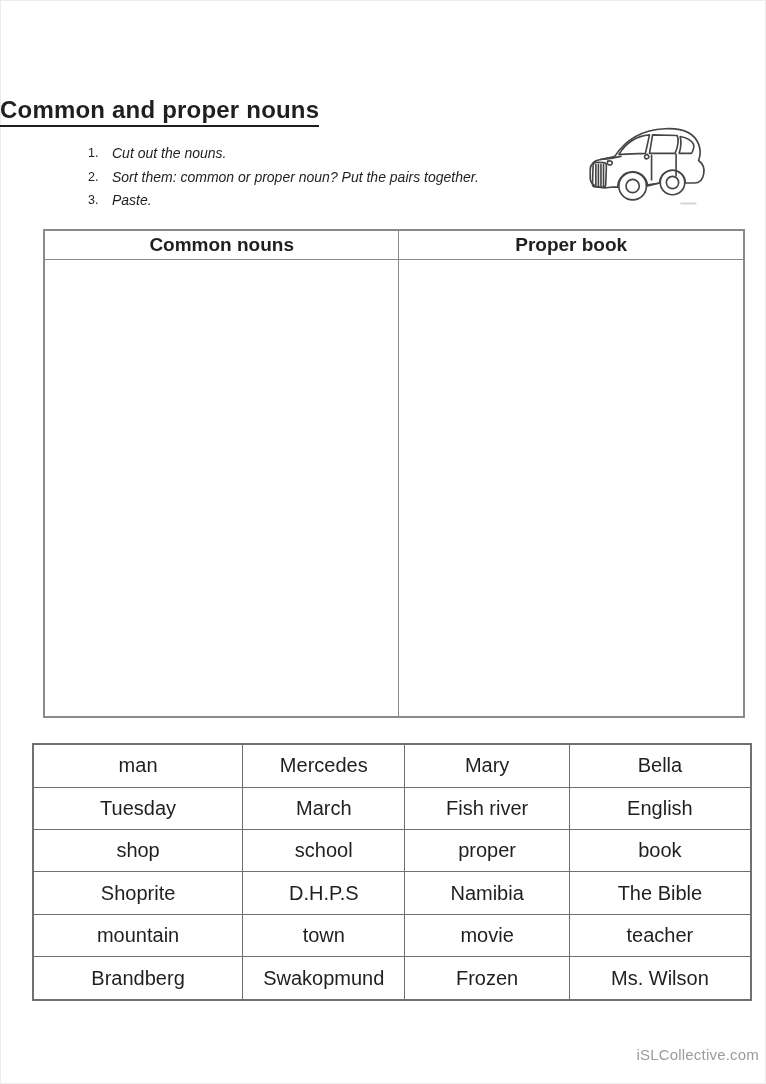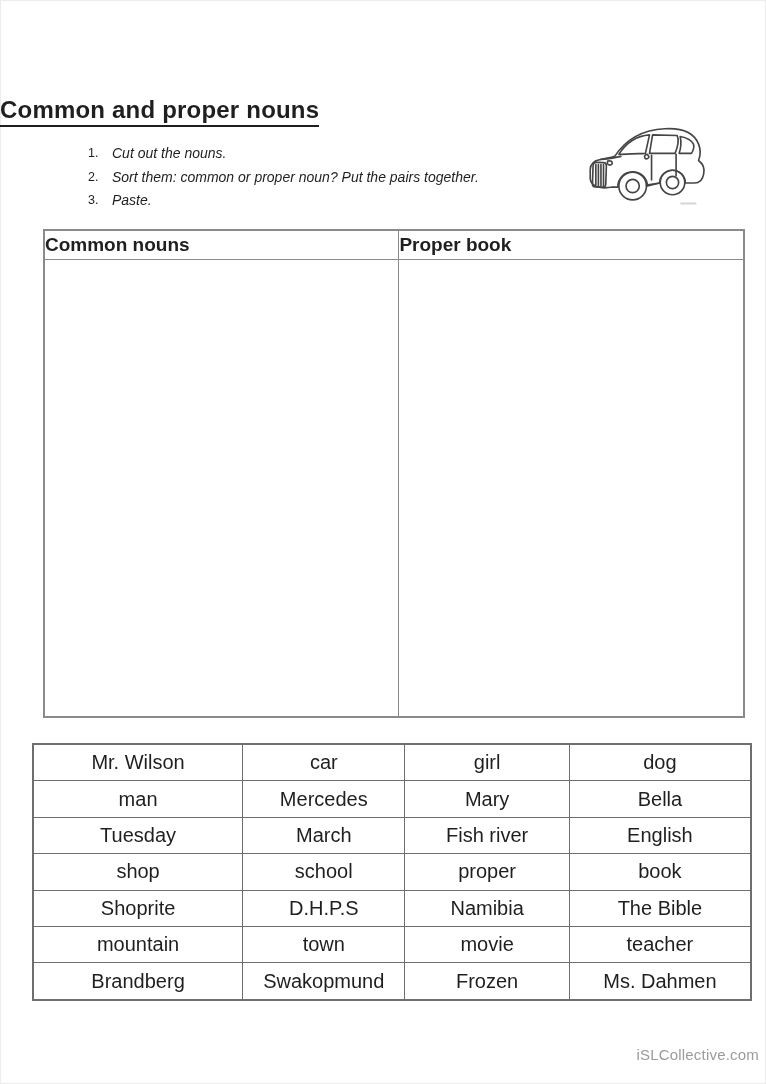--- a/index.html
+++ b/index.html
@@ -36,21 +36,21 @@
   .sort-table{
     position:absolute;left:43px;top:229px;
     width:702px;height:489px;
     border:2px solid #8a8a8a;
     table-layout:fixed;
   }
   .sort-table th{
     border:1px solid #8a8a8a;
     height:28px;
     font-size:19px;font-weight:700;
-    text-align:left;vertical-align:middle;
+    text-align:center;vertical-align:middle;
     padding:0;
   }
   .sort-table td{
     border:1px solid #8a8a8a;
     padding:0;
   }
   
   .word-table{
     position:absolute;left:32px;top:743px;
     width:720px;height:258px;
@@ -151,26 +151,20 @@
 
   <table class="word-table">
     <colgroup>
         <col style="width:29.2%">
         <col style="width:22.6%">
         <col style="width:22.9%">
         <col style="width:25.3%">
       </colgroup>
     <tbody>
         <tr>
-          <td>Mr. Wilson</td>
-          <td>car</td>
-          <td>girl</td>
-          <td>dog</td>
-        </tr>
-        <tr>
           <td>man</td>
           <td>Mercedes</td>
           <td>Mary</td>
           <td>Bella</td>
         </tr>
         <tr>
           <td>Tuesday</td>
           <td>March</td>
           <td>Fish river</td>
           <td>English</td>
@@ -190,20 +184,20 @@
         <tr>
           <td>mountain</td>
           <td>town</td>
           <td>movie</td>
           <td>teacher</td>
         </tr>
         <tr>
           <td>Brandberg</td>
           <td>Swakopmund</td>
           <td>Frozen</td>
-          <td>Ms. Dahmen</td>
+          <td>Ms. Wilson</td>
         </tr>
       </tbody>
   </table>
 
   <div class="footer">iSLCollective.com</div>
 
 </div>
 
 </body></html>

